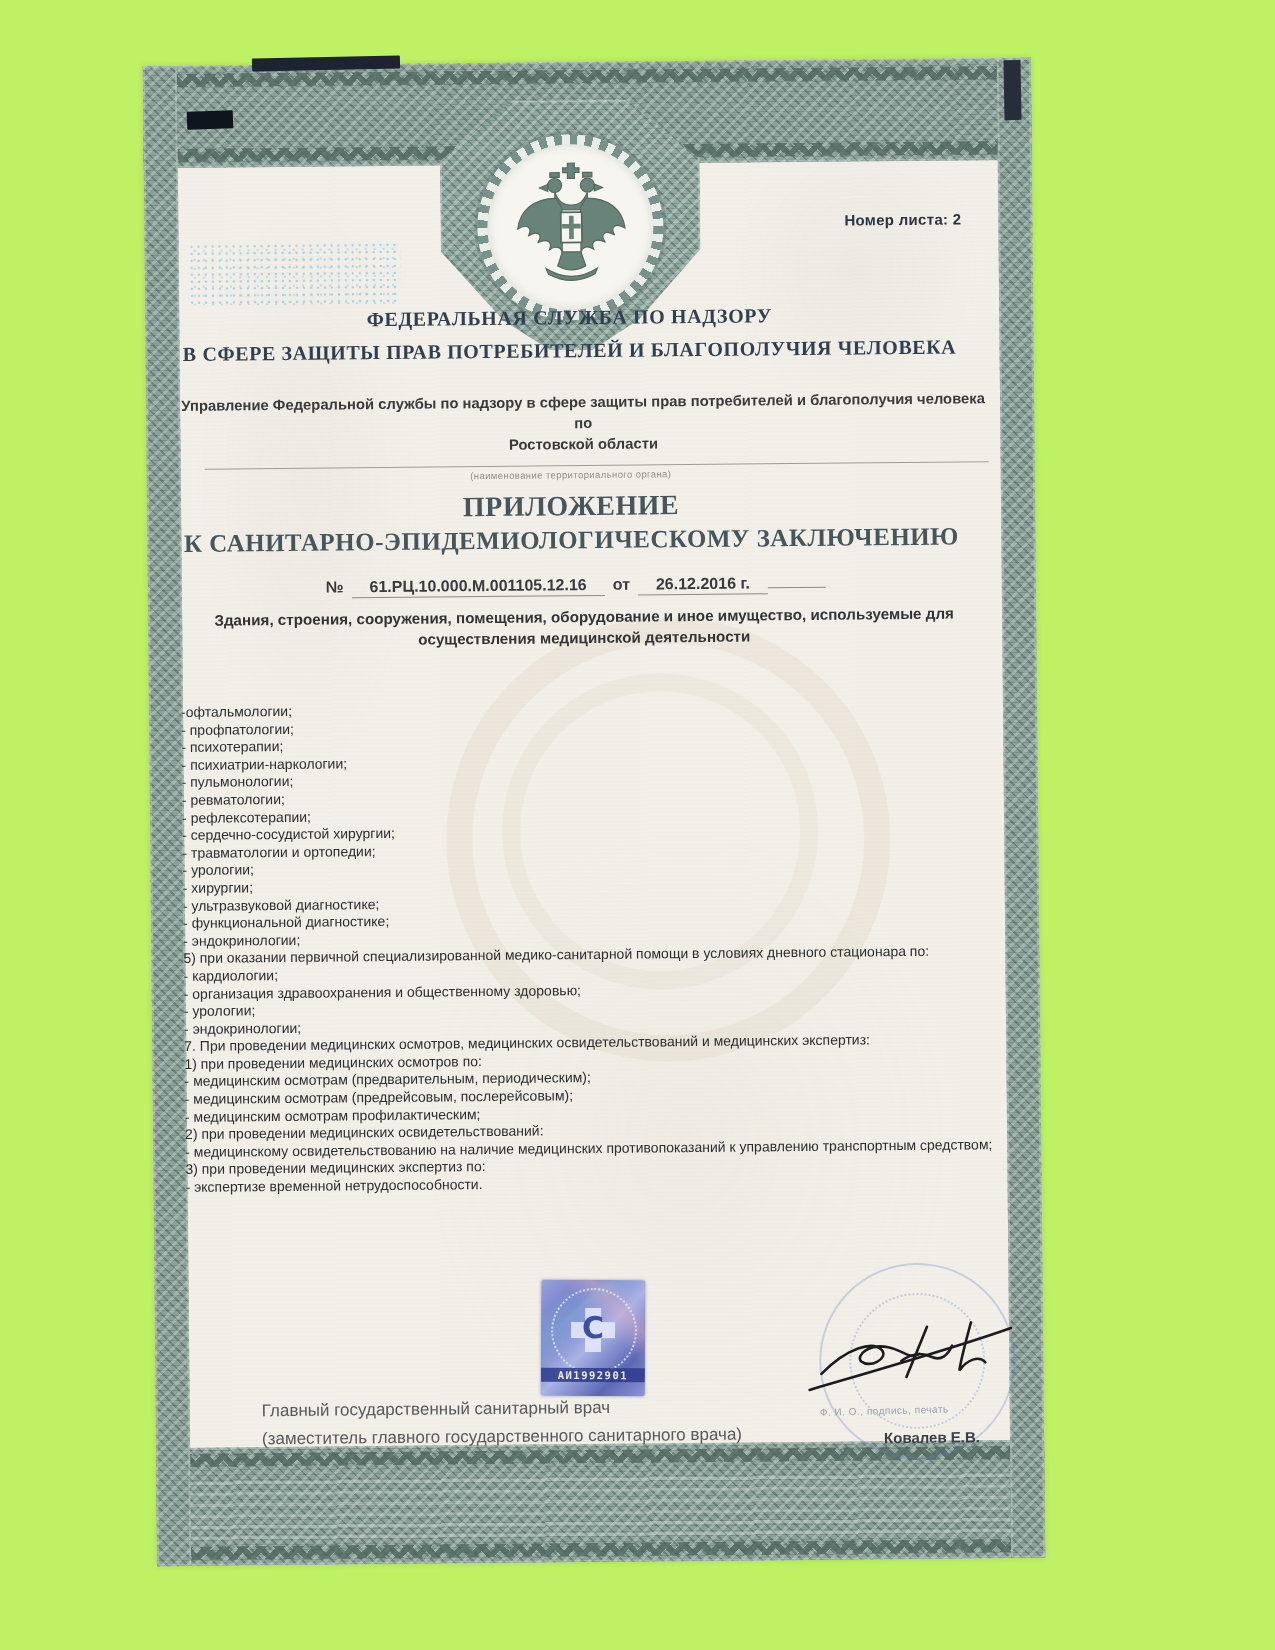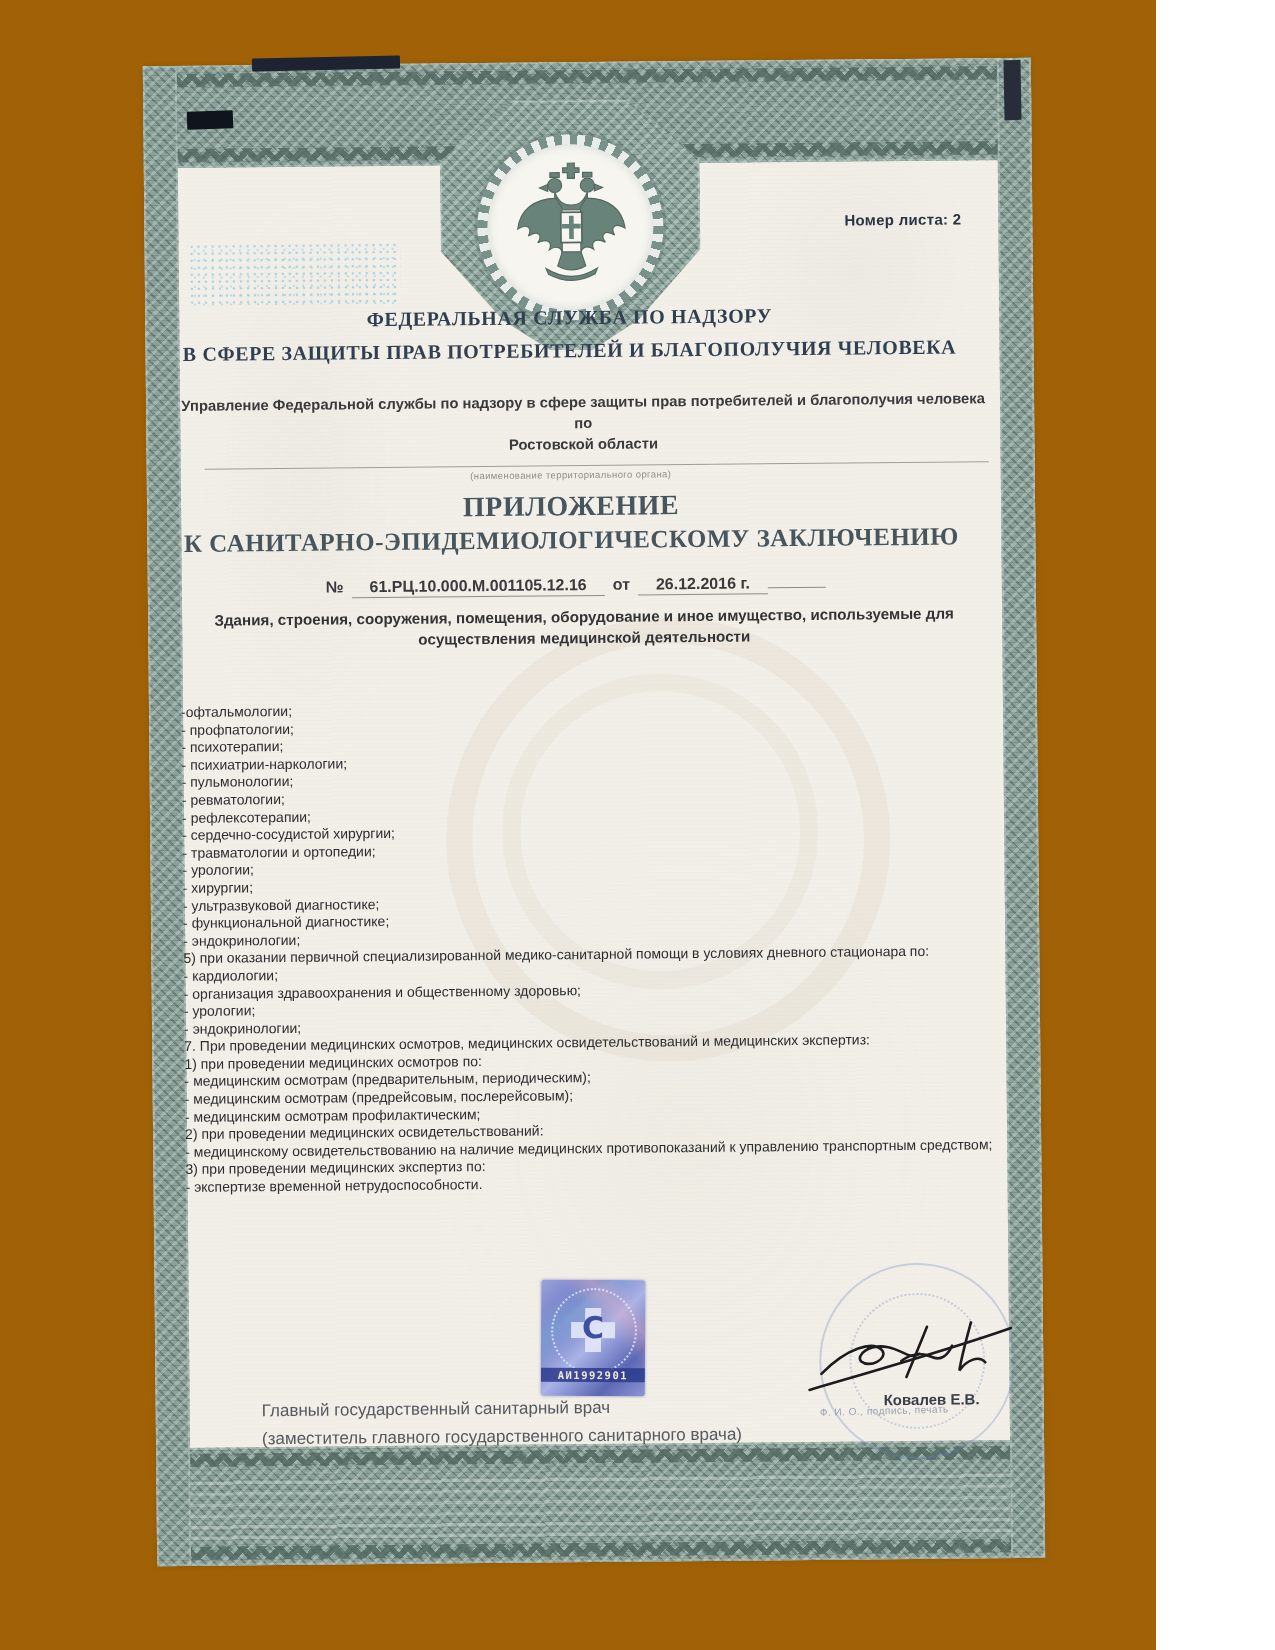--- a/index.html
+++ b/index.html
@@ -1,16 +1,16 @@
 <!DOCTYPE html>
 <html><head>
 <meta charset="utf-8">
 <style>
   html,body{margin:0;padding:0;background:#ffffff;}
-  #canvas{position:relative;width:1156px;height:1650px;background:#a16207;overflow:hidden;
+  #canvas{position:relative;width:1275px;height:1650px;background:#bef264;overflow:hidden;
           font-family:"Liberation Sans",sans-serif;}
 
   
   .doc{position:absolute;left:150px;top:62px;width:888px;height:1500px;
        background:#f2efe8;transform:rotate(-0.55deg);transform-origin:50% 50%;
        box-shadow:0 0 6px rgba(0,0,0,.12);}
   .paper-noise{position:absolute;inset:0;pointer-events:none;opacity:.6;
        background:
         radial-gradient(closest-side at 18% 28%, rgba(205,200,188,.20), transparent 70%),
         radial-gradient(closest-side at 80% 14%, rgba(190,188,180,.18), transparent 70%),
@@ -106,21 +106,21 @@
        background:rgba(44,58,140,.85);padding:1px 4px;
        font-size:10.5px;font-weight:bold;color:#f0e9d8;letter-spacing:1.5px;
        font-family:"DejaVu Sans Mono",monospace;}
 
   
   .stamp-circle{position:absolute;left:664px;top:1204px;width:192px;height:192px;border-radius:50%;
        border:2px solid rgba(96,128,190,.32);opacity:.9;}
   .stamp-circle-inner{position:absolute;left:694px;top:1234px;width:132px;height:132px;border-radius:50%;
        border:2px dotted rgba(96,128,190,.30);}
   .sig-svg{position:absolute;left:648px;top:1244px;width:214px;height:100px;}
-  .sig-name{position:absolute;left:728px;top:1332px;font-size:15px;font-weight:600;color:#3a3e45;z-index:4;}
+  .sig-name{position:absolute;left:728px;top:1370px;font-size:15px;font-weight:600;color:#3a3e45;z-index:4;}
   .sig-caption{position:absolute;left:664px;top:1345px;width:230px;font-size:10px;color:#99a0ac;
        letter-spacing:.5px;transform:rotate(-1deg);z-index:3;}
   .position-text{position:absolute;left:106px;top:1332px;width:560px;
        font-size:17px;color:#55585e;line-height:27.5px;}
 
   
   .artifact{position:absolute;border-radius:1px;}
   .a1{left:252px;top:57px;width:148px;height:13px;background:#1d2330;transform:rotate(-1.2deg);}
   .a2{left:187px;top:111px;width:46px;height:18px;background:#10141c;transform:rotate(-2deg);}
   .a3{left:1004px;top:60px;width:17px;height:60px;background:#272e3a;transform:rotate(-1deg);}

